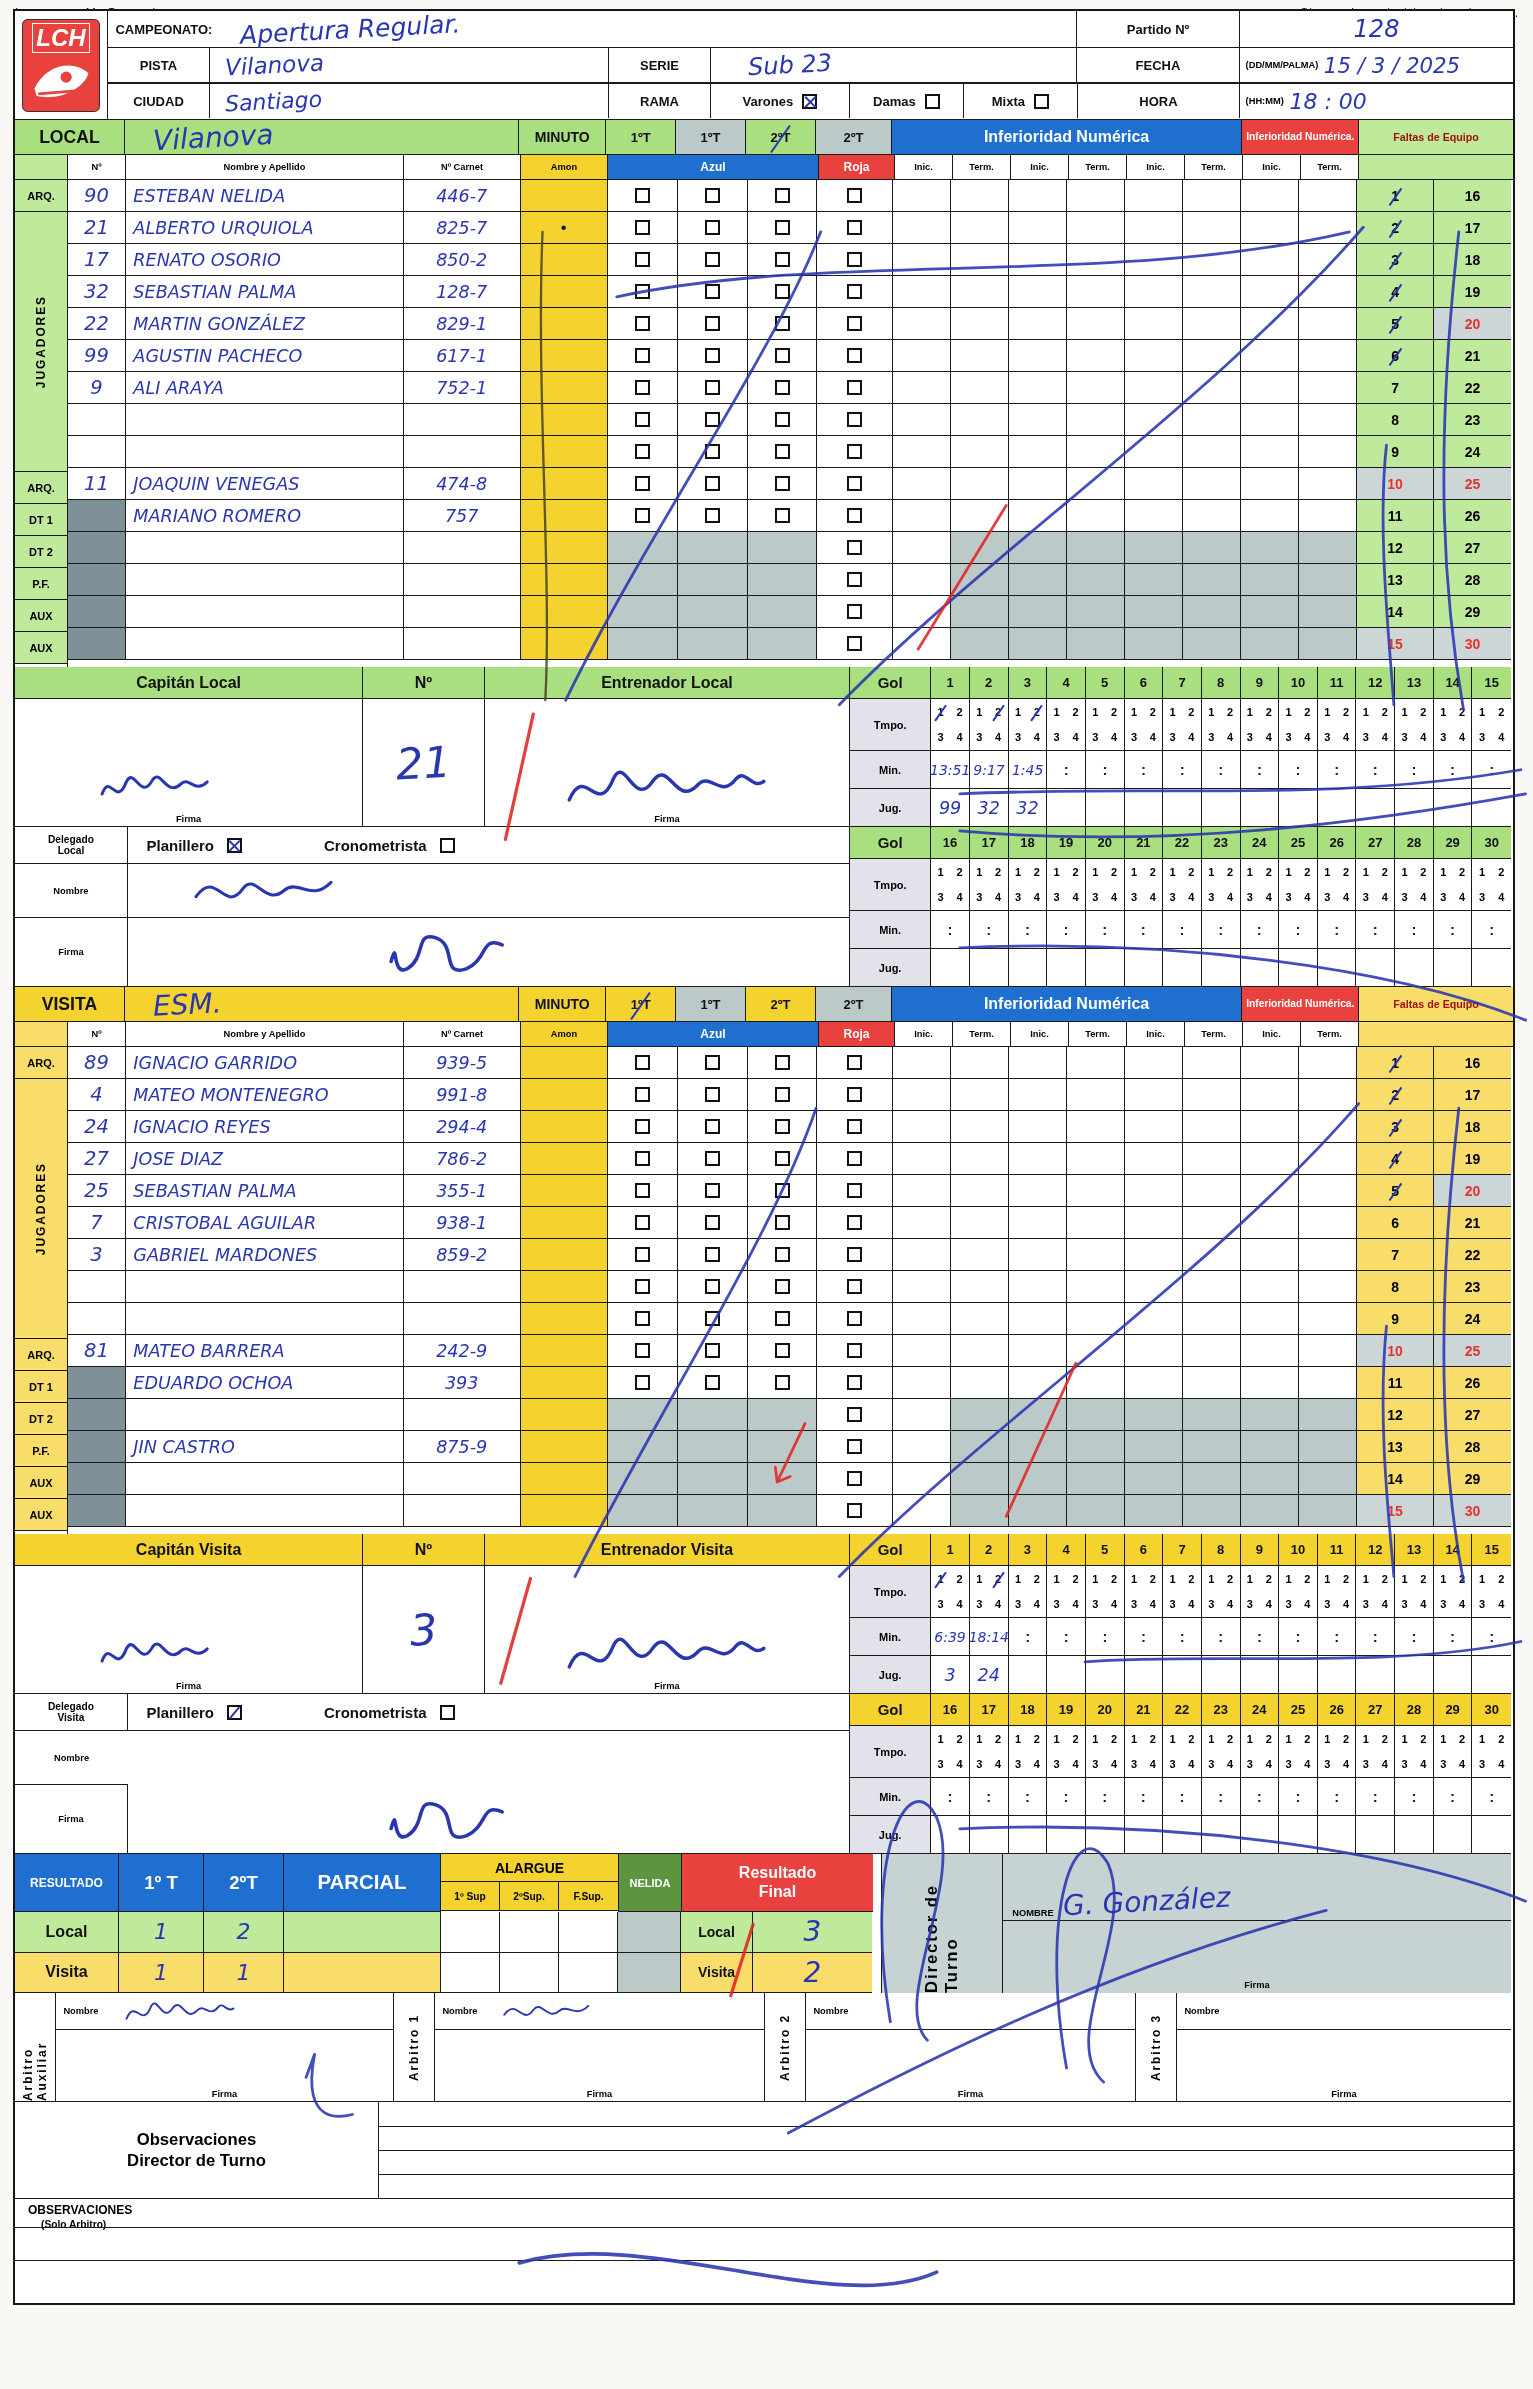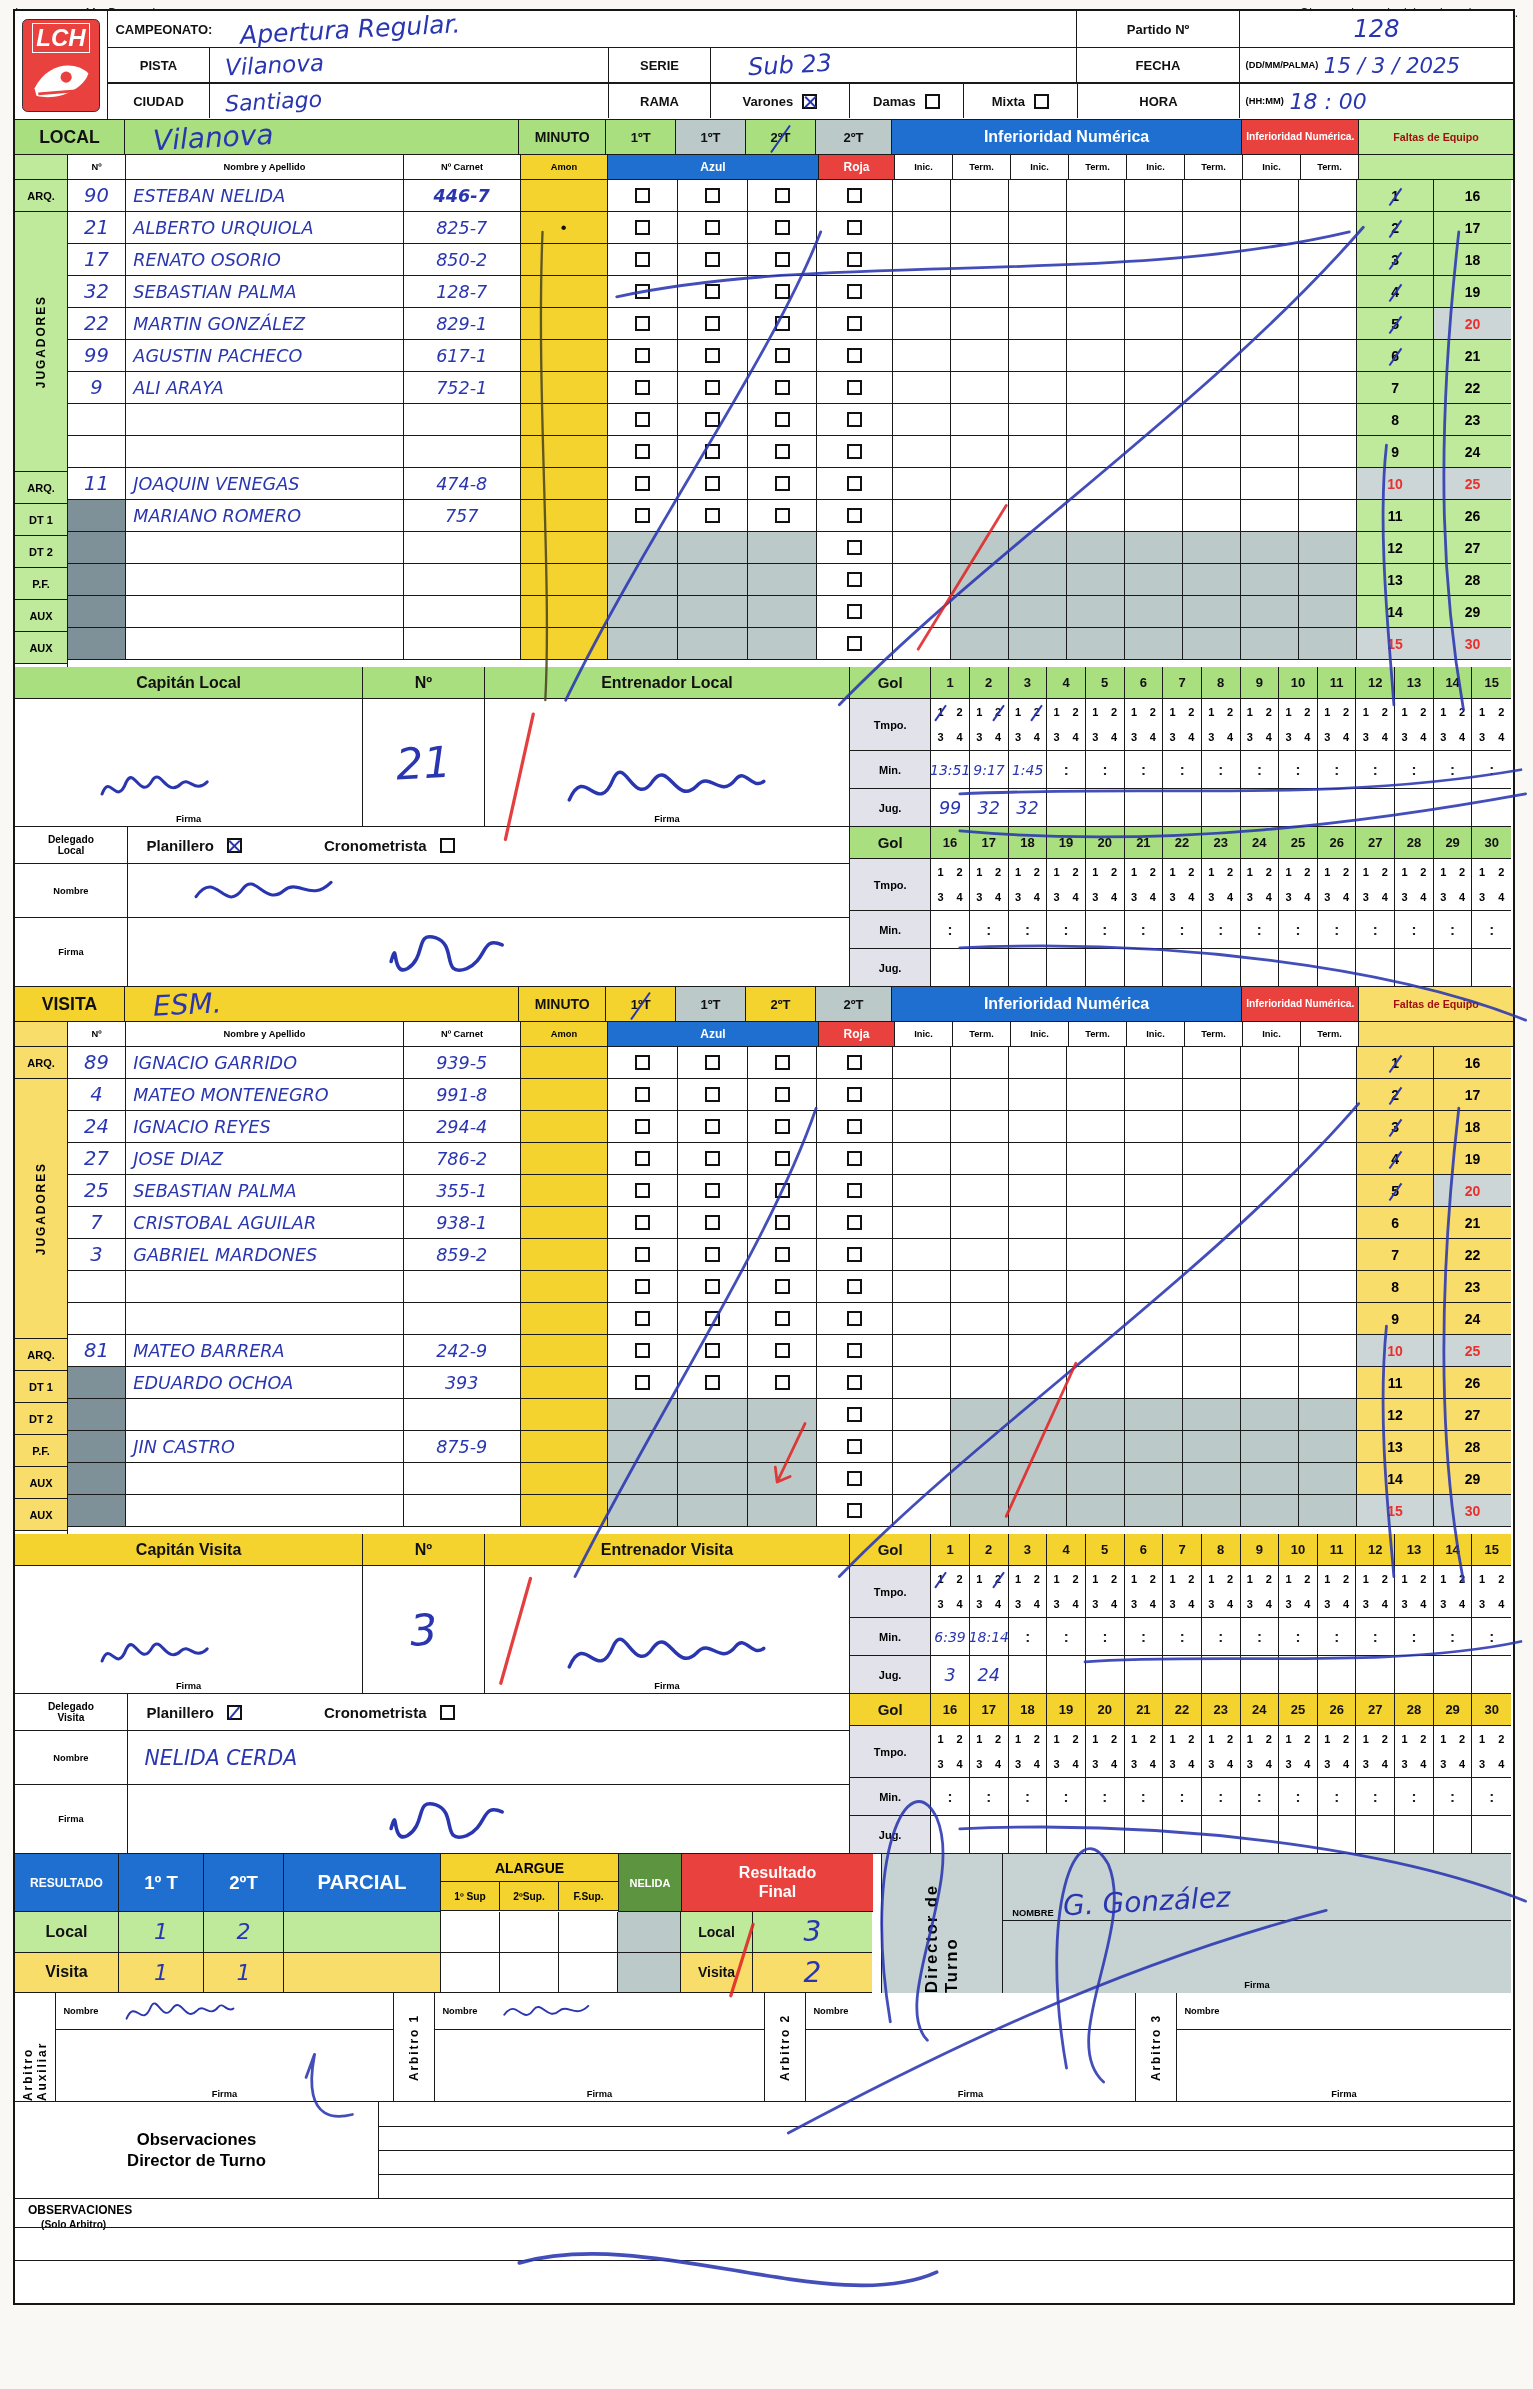--- a/index.html
+++ b/index.html
@@ -160,21 +160,21 @@
         </div>
         <div style="width:1443px;display:flex;flex-direction:column;">
           <div class="row" style="height:32px;">
             <div class="c " style="width:58px;">
               <span class="hw" style="font-size:19.5px;">90</span>
             </div>
             <div class="c" style="width:278px;justify-content:flex-start;padding-left:7.4px;">
               <span class="hw" style="font-size:17.6px;">ESTEBAN NELIDA</span>
             </div>
             <div class="c" style="width:117px;">
-              <span class="hw" style="font-size:17.6px;font-weight:bold;">446-7</span>
+              <span class="hw" style="font-size:17.6px;">446-7</span>
             </div>
             <div class="c" style="width:87px;background:#f5d32e;"></div>
             <div class="c" style="width:70px;">
               <span class="cb "></span>
             </div>
             <div class="c" style="width:70px;">
               <span class="cb "></span>
             </div>
             <div class="c" style="width:70px;">
               <span class="cb "></span>
@@ -2037,23 +2037,20 @@
             <div class="c noborder" style="width:722px;justify-content:flex-start;gap:13px;padding-left:18.6px;">
               <span class="lab" style="font-size:15px;">Planillero</span> 
               <span class="cb cbs"></span>
               <span style="width:56px;"></span>
               <span class="lab" style="font-size:15px;">Cronometrista</span> 
               <span class="cb "></span>
             </div>
           </div>
           <div class="row" style="height:54px;">
             <div class="c tiny" style="width:113px;">Nombre</div>
-            <div class="c noborder" style="width:722px;justify-content:flex-start;padding-left:16.7px;gap:15px;">
-              <span class="hw" style="font-size:20.4px;">NELIDA CERDA</span>
-            </div>
           </div>
           <div class="row" style="height:69px;">
             <div class="c tiny" style="width:113px;">Firma</div>
             <div class="c noborder" style="width:722px;">
               <svg class="sig" width="306" height="52" viewBox="0 0 184 44" preserveAspectRatio="xMidYMid meet">
                 <path d="M10 30 C16 8 10 44 24 36 C40 26 30 4 48 10 C66 16 52 44 74 36 C92 28 86 8 104 16" fill="none" stroke="#2936b0" stroke-width="3" stroke-linecap="round"></path>
               </svg>
             </div>
           </div>
         </div>

